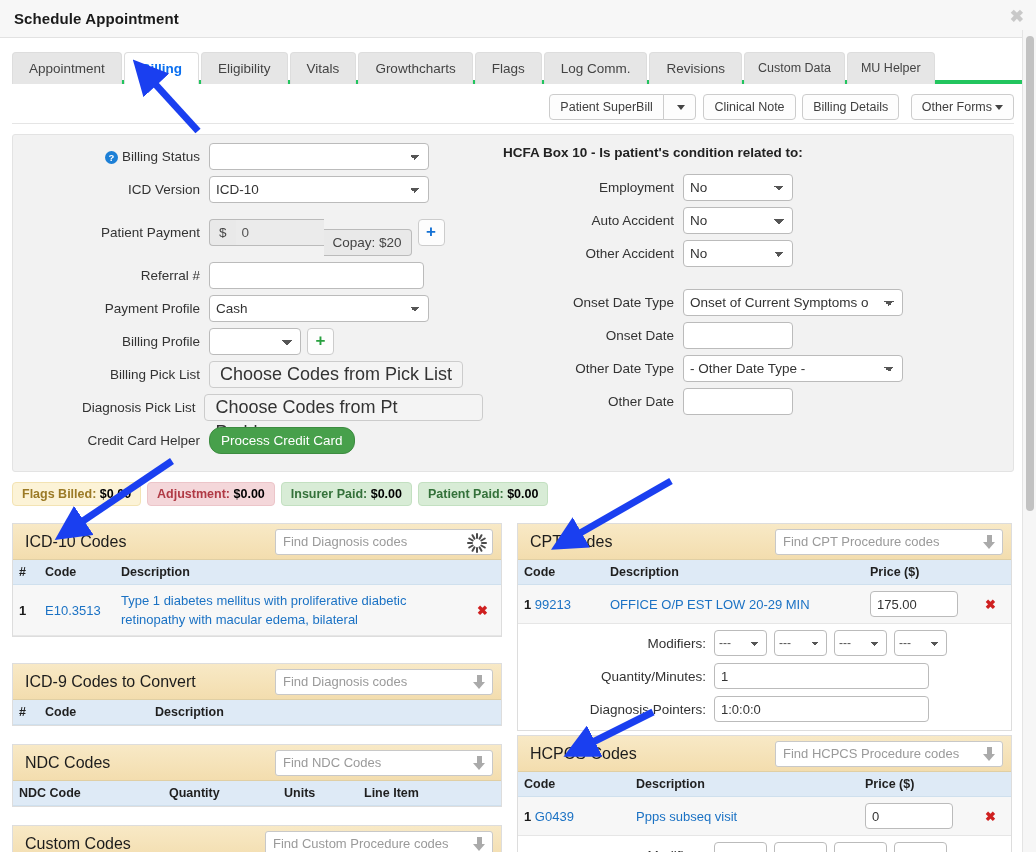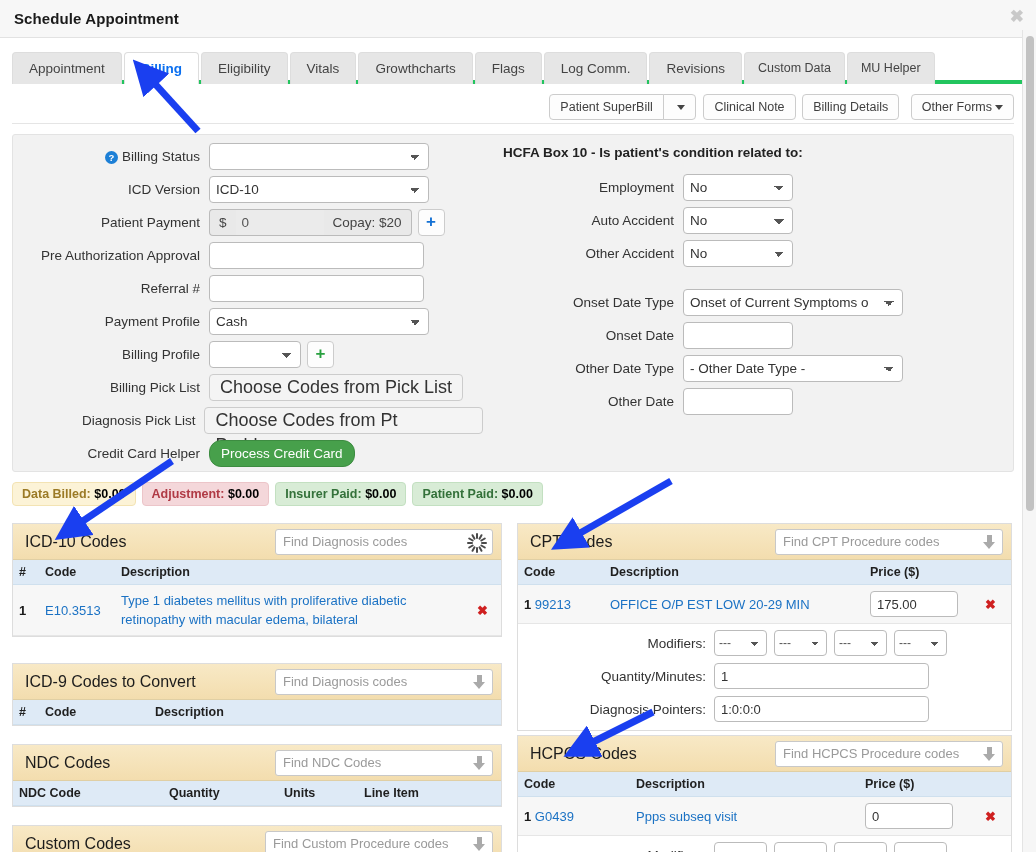--- a/index.html
+++ b/index.html
@@ -155,21 +155,21 @@
   .pay-group { display:flex; align-items:center; }
   .pay-addon {
     height:27px;line-height:25px;padding:0 9px;border:1px solid #bbb;background:#e9e9e9;
     font-size:13.5px;color:#444;
   }
   .pay-addon.left { border-radius:4px 0 0 4px; border-right:none; }
   .pay-input {
     height:27px;width:88px;border:1px solid #bbb;border-left:none;border-right:none;
     background:#ebebeb;font-size:13.5px;color:#555;padding:0 6px;font-family:"Liberation Sans",sans-serif;
   }
-  .pay-addon.right { border-radius:0 4px 4px 0; border-left:none; }
+  .pay-addon.right { border-radius:0 4px 4px 0; border-left:none;margin-top:20px; }
   .plusbtn {
     margin-left:6px;height:27px;width:27px;border:1px solid #ccc;border-radius:4px;background:#fdfdfd;
     color:#1471d4;font-size:17px;line-height:24px;text-align:center;cursor:pointer;font-weight:bold;
   }
   .plusbtn.green { color:#28a03f; }
   .btn-wide { height:27px;line-height:25px;padding:0 10px;font-size:18px;background:#f4f4f4;border:1px solid #ccc;border-radius:4px;color:#333;cursor:pointer; }
   .btn-green {
     height:27px;line-height:25px;padding:0 11px;font-size:13.5px;background:#47a04b;
     border:1px solid #3d8c41;border-radius:12px;color:#fff;cursor:pointer;font-weight:normal;
   }
@@ -331,24 +331,20 @@
       <div class="frow">
         <div class="flabel">Patient Payment</div>
         <div class="pay-group">
           <span class="pay-addon left">$</span>
           <input class="pay-input" value="0" style="">
           <span class="pay-addon right">Copay: $20</span>
           <span class="plusbtn">+</span>
         </div>
       </div>
 
-      <div class="frow">
-        <div class="flabel">Pre Authorization Approval</div>
-        <input class="ctl" style="width: 215px;" value="">
-      </div>
 
       <div class="frow">
         <div class="flabel">Referral #</div>
         <input class="ctl" style="width: 215px;" value="">
       </div>
 
       <div class="frow">
         <div class="flabel">Payment Profile</div>
         <select class="ctl w220"><option>Cash</option></select>
       </div>
@@ -411,21 +407,21 @@
       </div>
 
       <div class="frow frow-r">
         <div class="flabel">Other Date</div>
         <input class="ctl w110" value="" style="">
       </div>
     </div>
   </div>
 
   <div class="badges">
-    <span class="badge billed"><span>Data Billed:</span> <b>$0.00</b></span>
+    <span class="badge billed"><span>Flags Billed:</span> <b>$0.00</b></span>
     <span class="badge adjust"><span>Adjustment:</span> <b>$0.00</b></span>
     <span class="badge insurer"><span>Insurer Paid:</span> <b>$0.00</b></span>
     <span class="badge patient"><span>Patient Paid:</span> <b>$0.00</b></span>
   </div>
 
   <div class="cards-wrap">
 
     <div class="card" style="left:12px; top:10px; width:490px;">
       <div class="card-head">
         <span class="card-title">ICD-10 Codes</span>

